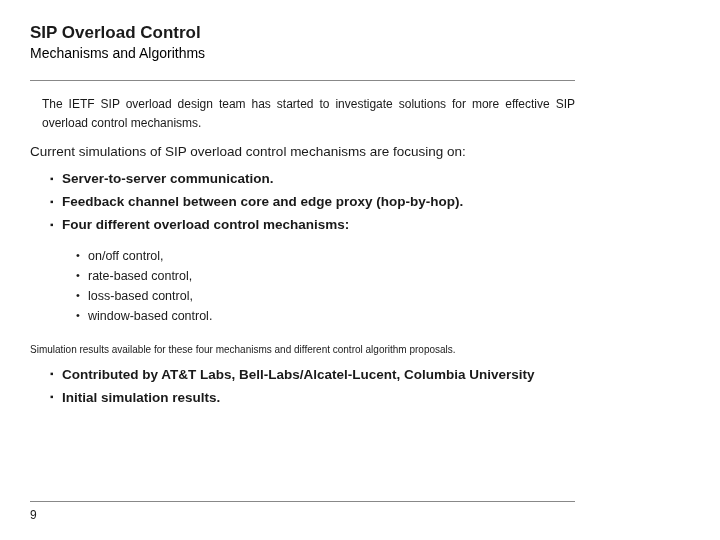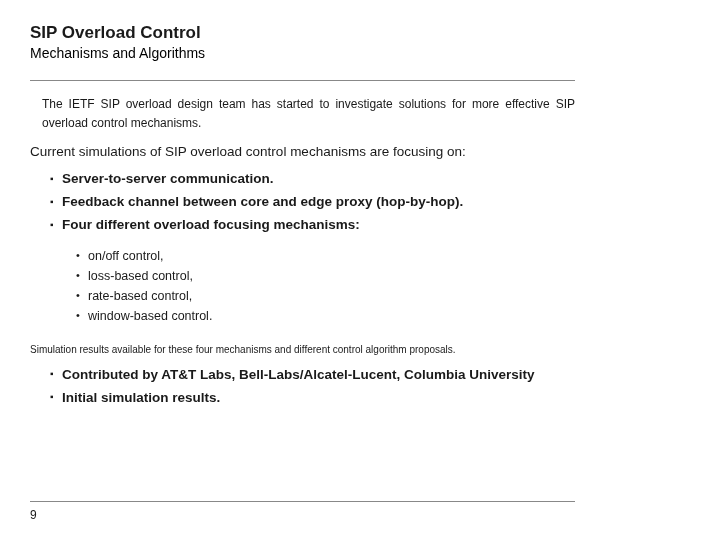--- a/index.html
+++ b/index.html
@@ -186,32 +186,32 @@
     <p class="section-line">Current simulations of SIP overload control mechanisms are focusing on:</p>
 
     <ul class="bullet-list">
       <li>
         <span>Server-to-server communication.</span>
       </li>
       <li>
         <span>Feedback channel between core and edge proxy (hop-by-hop).</span>
       </li>
       <li>
-        <span>Four different overload focusing mechanisms:</span>
+        <span>Four different overload control mechanisms:</span>
         <ul class="sub-bullet-list">
           <li>
             <span>on/off control,</span>
           </li>
           <li>
+            <span>rate-based control,</span>
+          </li>
+          <li>
             <span>loss-based control,</span>
           </li>
           <li>
-            <span>rate-based control,</span>
-          </li>
-          <li>
             <span>window-based control.</span>
           </li>
         </ul>
       </li>
     </ul>
 
     <p class="results-paragraph">Simulation results available for these four mechanisms and different control algorithm proposals.</p>
 
     <ul class="results-bullets">
       <li>

